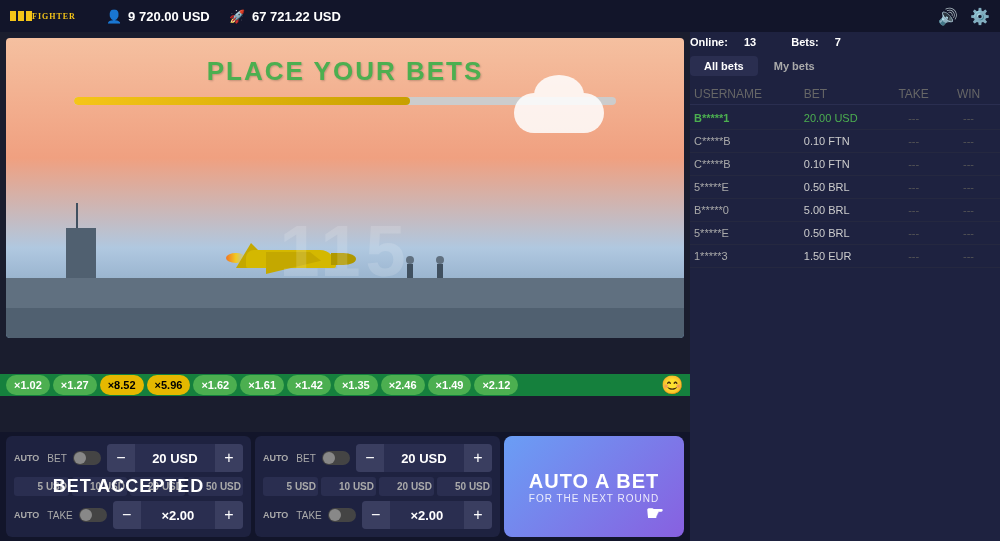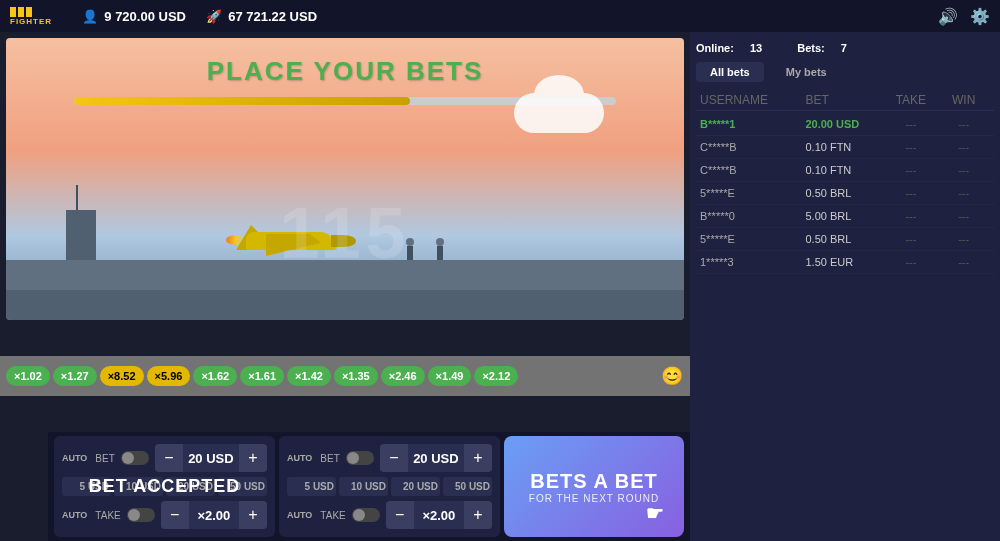--- a/index.html
+++ b/index.html
@@ -17,23 +17,24 @@
     .header {
       display: flex;
       align-items: center;
       background: #12152a;
       height: 32px;
       padding: 0 10px;
       gap: 20px;
     }
     .logo {
       display: flex;
-      flex-direction: column;
-      align-items: flex-start;
+      flex-direction: row;
+      align-items: center;
       margin-right: 10px;
+      font-family: Liberation Serif, serif;
     }
     .logo-top {
       display: flex;
       gap: 2px;
     }
     .logo-bar {
       width: 6px;
       height: 10px;
       background: #f5c518;
     }
@@ -261,22 +262,22 @@
       color: rgba(255,255,255,0.15);
       letter-spacing: 5px;
       user-select: none;
     }
 
     
     .multiplier-row {
       display: flex;
       align-items: center;
       gap: 3px;
-      padding: 9px 6px;
-      background: #737373;
+      padding: 0 6px;
+      background: #15803d;
     }
     .mult-btn {
       padding: 4px 8px;
       border-radius: 12px;
       font-size: 11px;
       font-weight: bold;
       cursor: pointer;
       border: none;
       color: #fff;
     }
@@ -291,21 +292,20 @@
     }
 
     
     .betting-area {
       display: flex;
       gap: 4px;
       padding: 4px 6px;
       background: #12152a;
       flex: 1;
       align-items: stretch;
-      margin-left: 48px;
     }
 
     .bet-panel {
       flex: 1;
       background: #1e2240;
       border-radius: 6px;
       padding: 8px;
       display: flex;
       flex-direction: column;
       gap: 5px;
@@ -442,34 +442,33 @@
       right: 20px;
       font-size: 20px;
     }
 
     
     .bets-panel {
       width: 310px;
       background: #1e2240;
       display: flex;
       flex-direction: column;
-      padding: 6px;
     }
     .bets-stats {
       display: flex;
       gap: 16px;
       padding: 4px 0 8px 0;
       font-size: 11px;
       color: #aaa;
     }
     .bets-stats span { color: #fff; font-weight: bold; }
 
     .bets-tabs {
       display: flex;
-      gap: 8px;
+      gap: 2px;
       margin-bottom: 8px;
     }
     .bets-tab {
       padding: 4px 14px;
       border-radius: 4px;
       font-size: 11px;
       cursor: pointer;
       background: none;
       border: none;
       color: #aaa;
@@ -497,21 +496,21 @@
 
     .bet-row-item {
       display: grid;
       grid-template-columns: 2fr 1.5fr 1fr 1fr;
       padding: 5px 4px;
       font-size: 11px;
       align-items: center;
       border-bottom: 1px solid #252840;
     }
     .bet-row-item.highlight .col-user { color: #4caf50; font-weight: bold; }
-    .bet-row-item.highlight .col-bet { color: #4caf50; font-weight: bold; }
+    .bet-row-item.highlight .col-bet { color: #4caf50; font-weight: normal; }
     .col-user { color: #aaa; }
     .col-bet { color: #ccc; }
     .col-take { color: #555; text-align: center; }
     .col-win { color: #555; text-align: center; }
   </style>
 </head>
 <body>
 
 <div class="header">
   <div class="logo">
@@ -659,21 +658,21 @@
           </div>
           <div class="amount-control">
             <button class="amount-btn">−</button>
             <span class="amount-value">×2.00</span>
             <button class="amount-btn">+</button>
           </div>
         </div>
       </div>
 
       <button class="place-bet-btn">
-        <span class="place-bet-main">BETS A BET</span>
+        <span class="place-bet-main">AUTO A BET</span>
         <span class="place-bet-sub">FOR THE NEXT ROUND</span>
         <span class="cursor-icon">☛</span>
       </button>
 
     </div>
   </div>
 
   <div class="bets-panel">
     <div class="bets-stats">
       <span>Online:</span>

